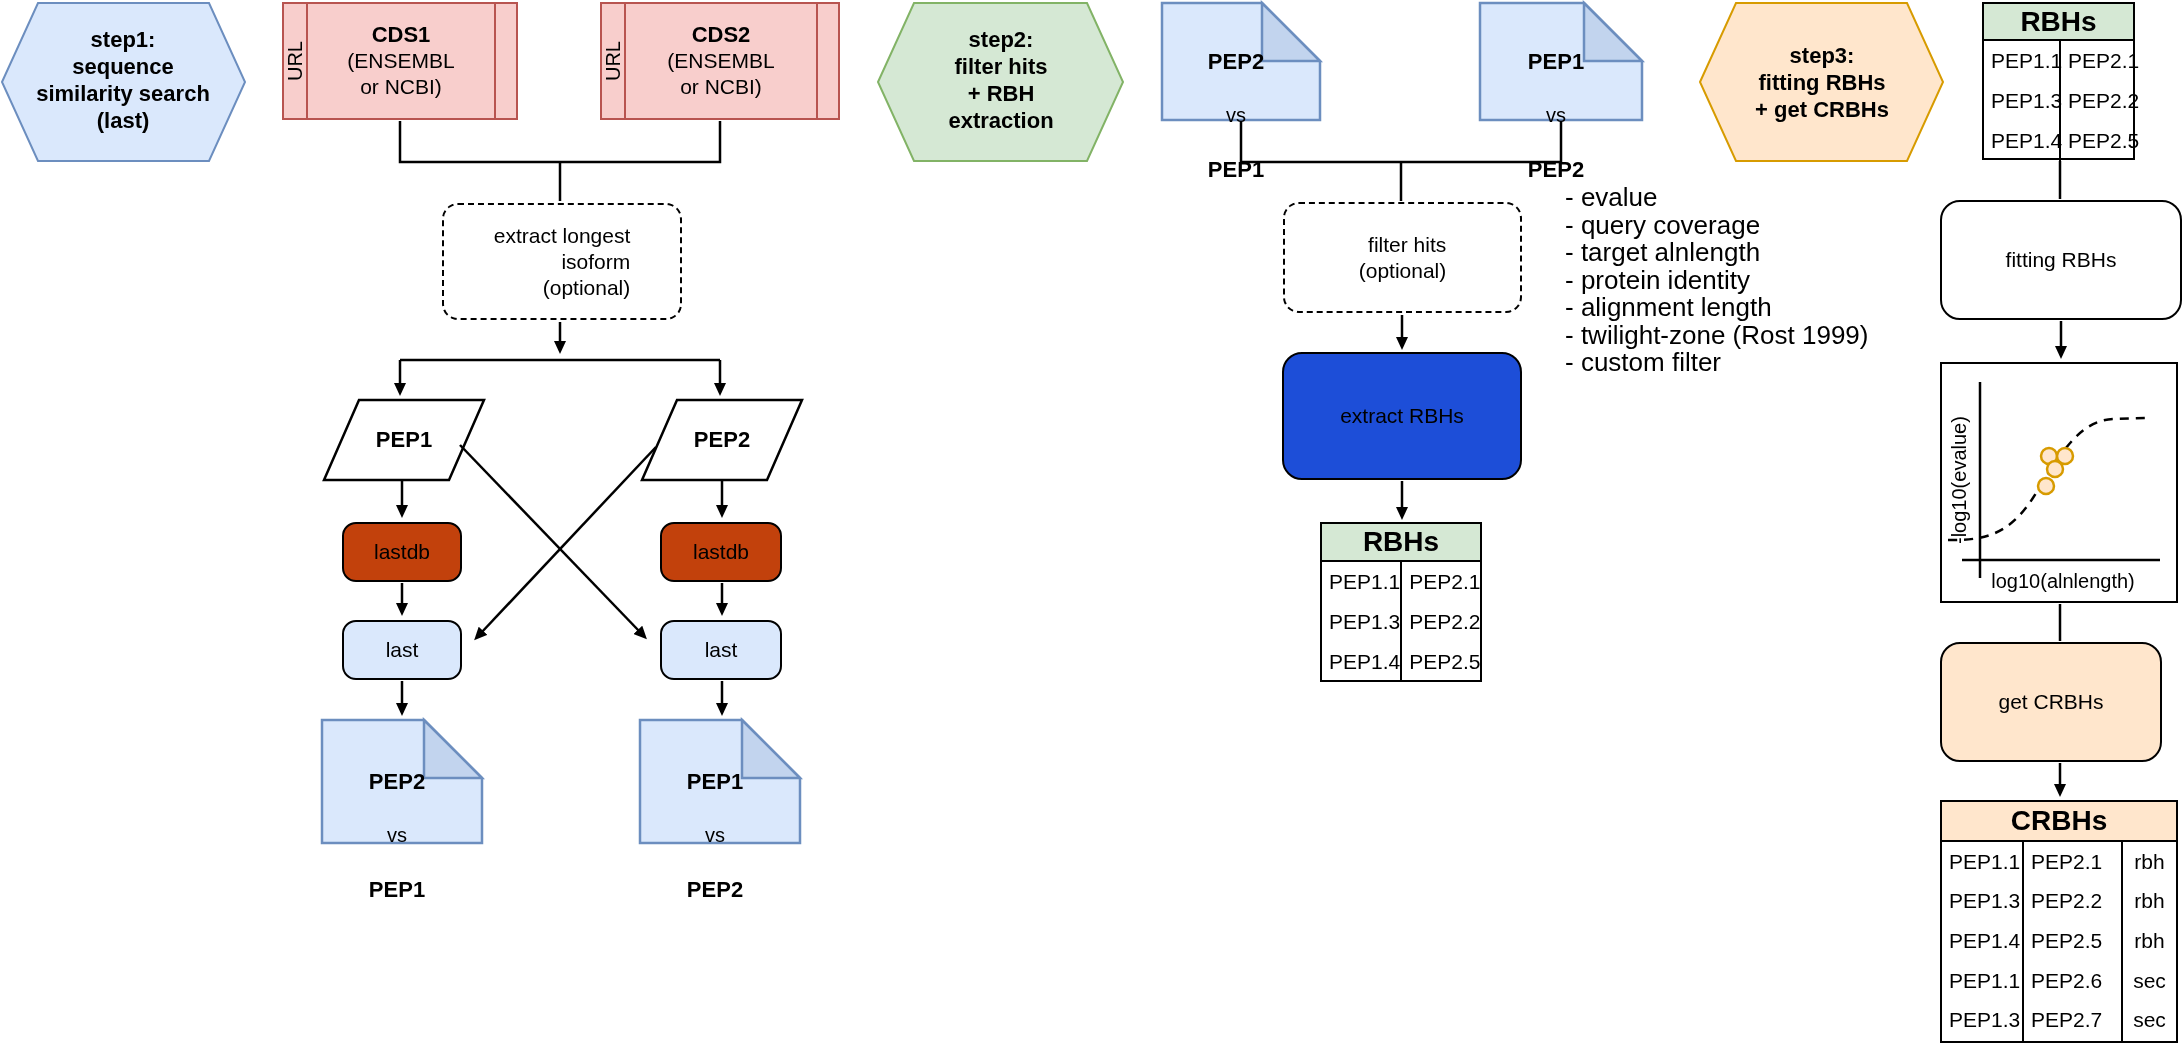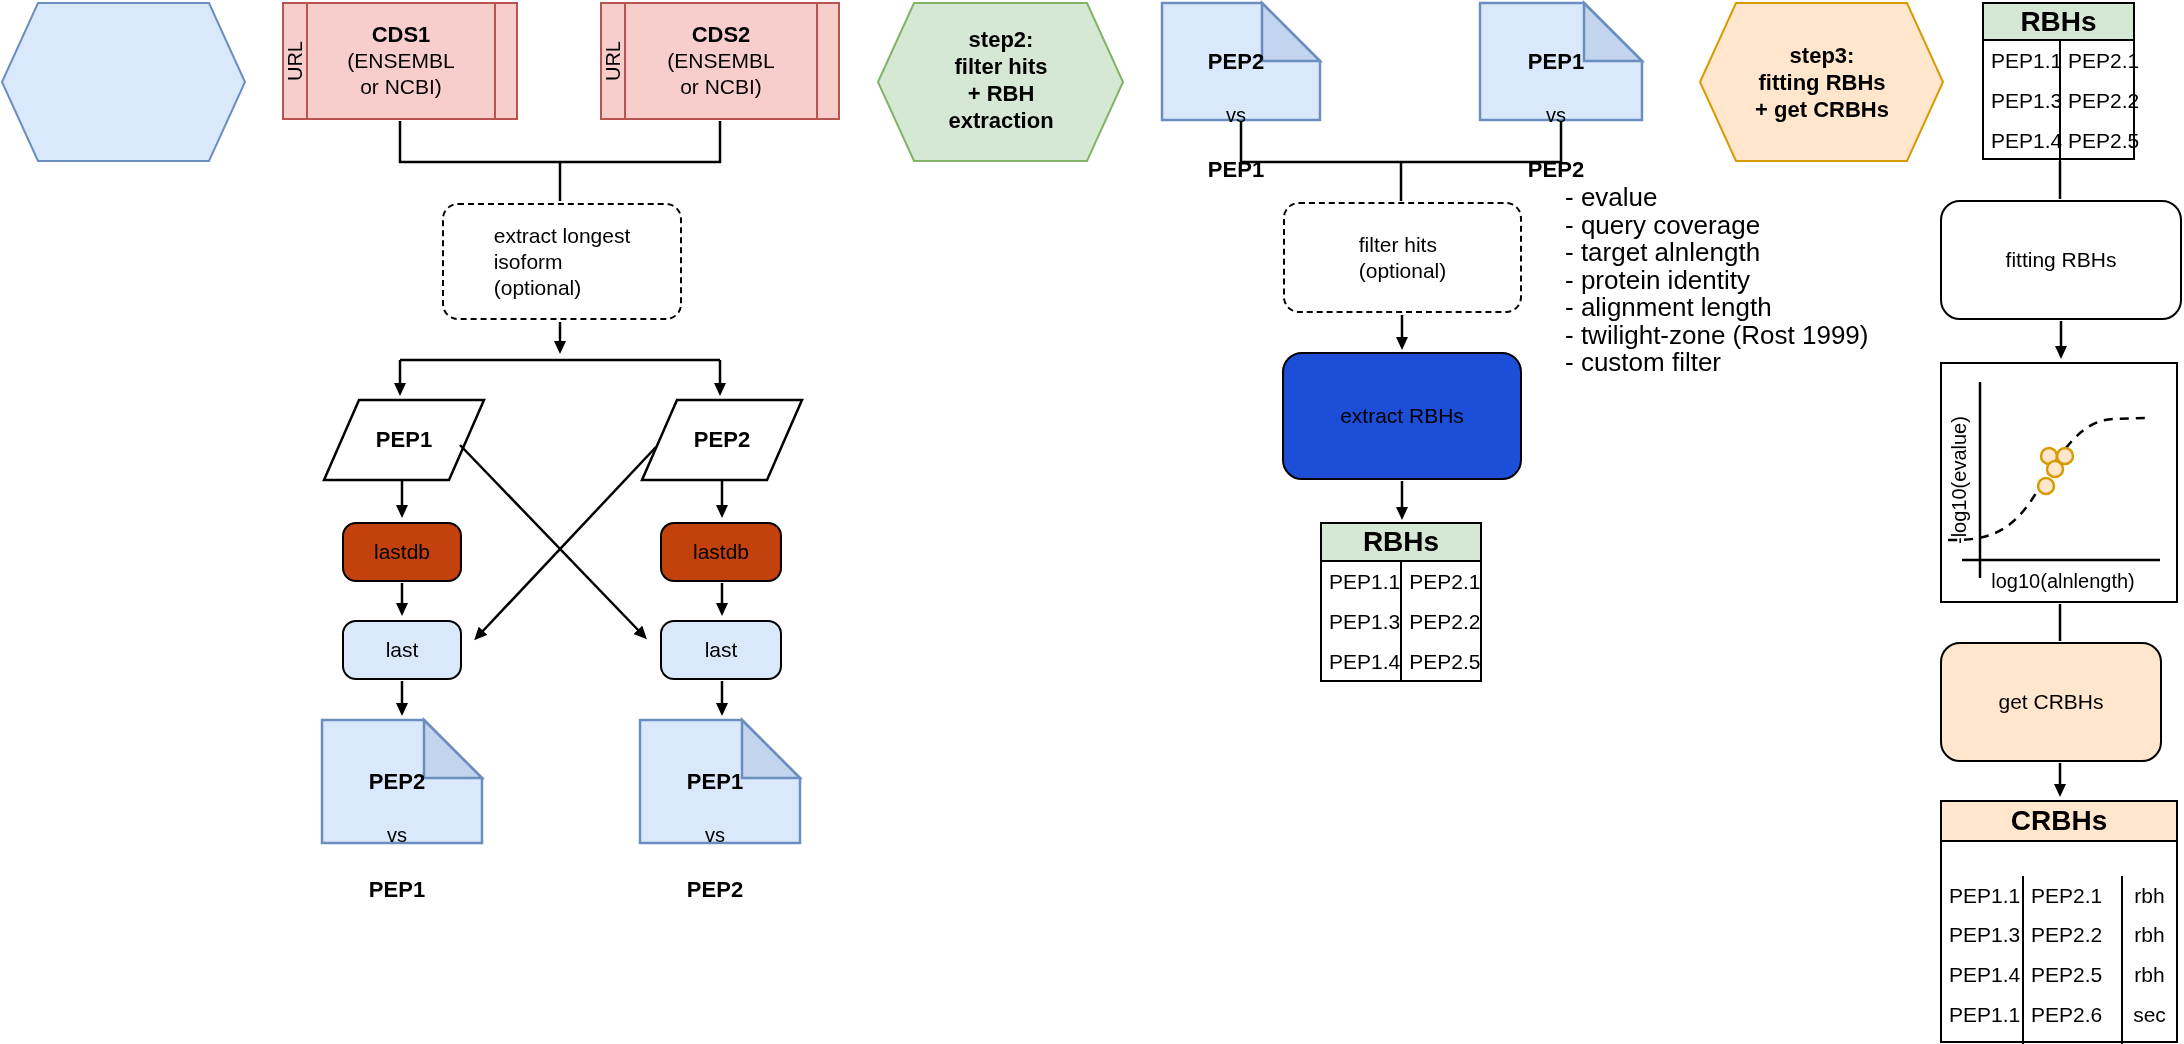--- a/index.html
+++ b/index.html
@@ -1,20 +1,20 @@
 <!DOCTYPE html>
 <html><head>
 <meta charset="utf-8">
 <style>
   html,body{margin:0;padding:0;background:#ffffff;}
   #canvas{position:relative;width:2184px;height:1044px;background:#fff;
           font-family:"Liberation Sans", sans-serif;color:#000;overflow:hidden;}
   svg{position:absolute;left:0;top:0;}
   .abs{position:absolute;box-sizing:border-box;}
-  .flexc{display:flex;align-items:center;justify-content:center;text-align:left;}
+  .flexc{display:flex;align-items:center;justify-content:center;text-align:right;}
   .pre{white-space:pre-line;}
   .b{font-weight:bold;}
   .lbl{position:absolute;text-align:center;white-space:pre-line;}
   .rounded{border:2.5px solid #000;border-radius:14px;background:#c2410c;}
   .bigrounded{border:2.5px solid #000;border-radius:20px;}
   .dashedbox{border:2.5px dashed #000;border-radius:16px;background:#fff;}
   .cds{display:flex;background:#f8cecc;border:2px solid #b85450;}
   .cds-tab{width:22px;border-right:2px solid #b85450;display:flex;align-items:center;justify-content:center;}
   .cds-tab-r{width:20px;border-left:2px solid #b85450;}
   .vtext{writing-mode:vertical-rl;transform:rotate(180deg);font-size:20px;}
@@ -89,20 +89,24 @@
       <path d="M1401,162 L1401,201"></path>
       <path d="M1402,315 L1402,340" marker-end="url(#arrow)"></path>
       <path d="M1402,481 L1402,510" marker-end="url(#arrow)"></path>
       <path d="M2060,161 L2060,199"></path>
       <path d="M2061,321 L2061,349" marker-end="url(#arrow)"></path>
       <path d="M2060,604 L2060,641"></path>
       <path d="M2060,763 L2060,787" marker-end="url(#arrow)"></path>
     </g>
   </svg>
 
+  <div class="lbl b" style="left:30px;top:26px;width:186px;font-size:22px;line-height:27px;">step1:
+sequence
+similarity search
+(last)</div>
   <div class="lbl b" style="left:906px;top:26px;width:190px;font-size:22px;line-height:27px;">step2:
 filter hits
 + RBH
 extraction</div>
   <div class="lbl b" style="left:1728px;top:42px;width:188px;font-size:22px;line-height:27px;">step3:
 fitting RBHs
 + get CRBHs</div>
 
   <div class="abs cds" style="left:282px;top:2px;width:236px;height:118px;">
     <div class="cds-tab">
@@ -221,21 +225,21 @@
         <circle cx="113" cy="105" r="8"></circle>
         <circle cx="104" cy="122" r="8"></circle>
       </g>
     </svg>
     <div class="chart-ylabel">-log10(evalue)</div>
     <div class="chart-xlabel">log10(alnlength)</div>
   </div>
 
   <div class="abs bigrounded flexc" style="left:1940px;top:642px;width:222px;height:120px;font-size:21px;background:#ffe6cc;">get CRBHs</div>
 
-  <div class="dtable crbhs" style="left:1940px;top:800px;width:238px;height:243px;gap:34px;">
+  <div class="dtable crbhs" style="left:1940px;top:800px;width:238px;height:243px;">
     <div class="hdr" style="height:38px;background:#ffe6cc;">CRBHs</div>
     <div class="tbody">
       <div class="col" style="width:80px;">
         <div class="cell">PEP1.1</div>
         <div class="cell">PEP1.3</div>
         <div class="cell">PEP1.4</div>
         <div class="cell">PEP1.1</div>
         <div class="cell">PEP1.3</div>
       </div>
       <div class="col" style="width:97px;">

